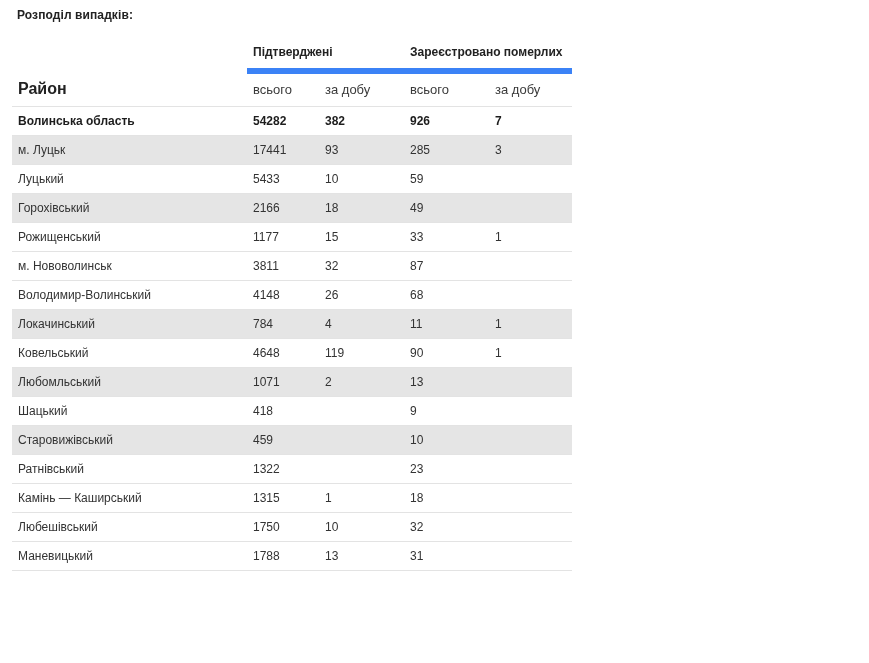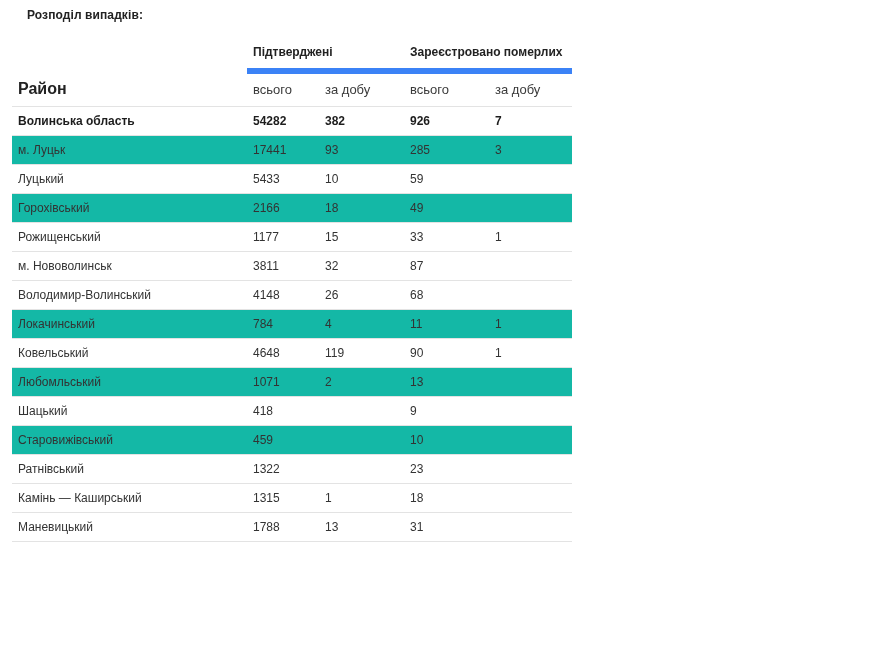--- a/index.html
+++ b/index.html
@@ -15,21 +15,21 @@
     overflow: hidden;
   }
   .page {
     padding: 6px 0 0 12px;
     box-sizing: border-box;
   }
   .caption {
     font-size: 12px;
     font-weight: bold;
     color: #222222;
-    margin: 2px 0 14px 15px;
+    margin: 2px 0 14px 5px;
     letter-spacing: 0.1px;
   }
   table.stats {
     border-collapse: collapse;
     width: 560px;
     table-layout: fixed;
     font-size: 12px;
   }
   table.stats col.c-region { width: 235px; }
   table.stats col.c-conf-total { width: 72px; }
@@ -70,21 +70,21 @@
     color: #222222;
     margin-left: 6px;
   }
   tr.total-row td {
     font-weight: bold;
     color: #1d1d1d;
   }
   td.region { padding-left: 6px; }
   td.num { color: #3a3a3a; }
   tr:nth-child(odd of .data-row) { background: #ffffff; }
-  .data-row.alt { background: #14b8a6; }
+  .data-row.alt { background: #e5e5e5; }
 </style>
 </head>
 <body>
 
 <div class="page">
   <div class="caption">Розподіл випадків:</div>
 
   <table class="stats">
     <colgroup>
       <col class="c-region">
@@ -199,20 +199,27 @@
           <td class="num">23</td>
           <td class="num"></td>
         </tr>
         <tr class="data-row">
           <td class="region">Камінь — Каширський</td>
           <td class="num">1315</td>
           <td class="num">1</td>
           <td class="num">18</td>
           <td class="num"></td>
         </tr>
+        <tr class="data-row alt">
+          <td class="region">Любешівський</td>
+          <td class="num">1750</td>
+          <td class="num">10</td>
+          <td class="num">32</td>
+          <td class="num"></td>
+        </tr>
         <tr class="data-row">
           <td class="region">Маневицький</td>
           <td class="num">1788</td>
           <td class="num">13</td>
           <td class="num">31</td>
           <td class="num"></td>
         </tr>
       </tbody>
   </table>
 </div>

